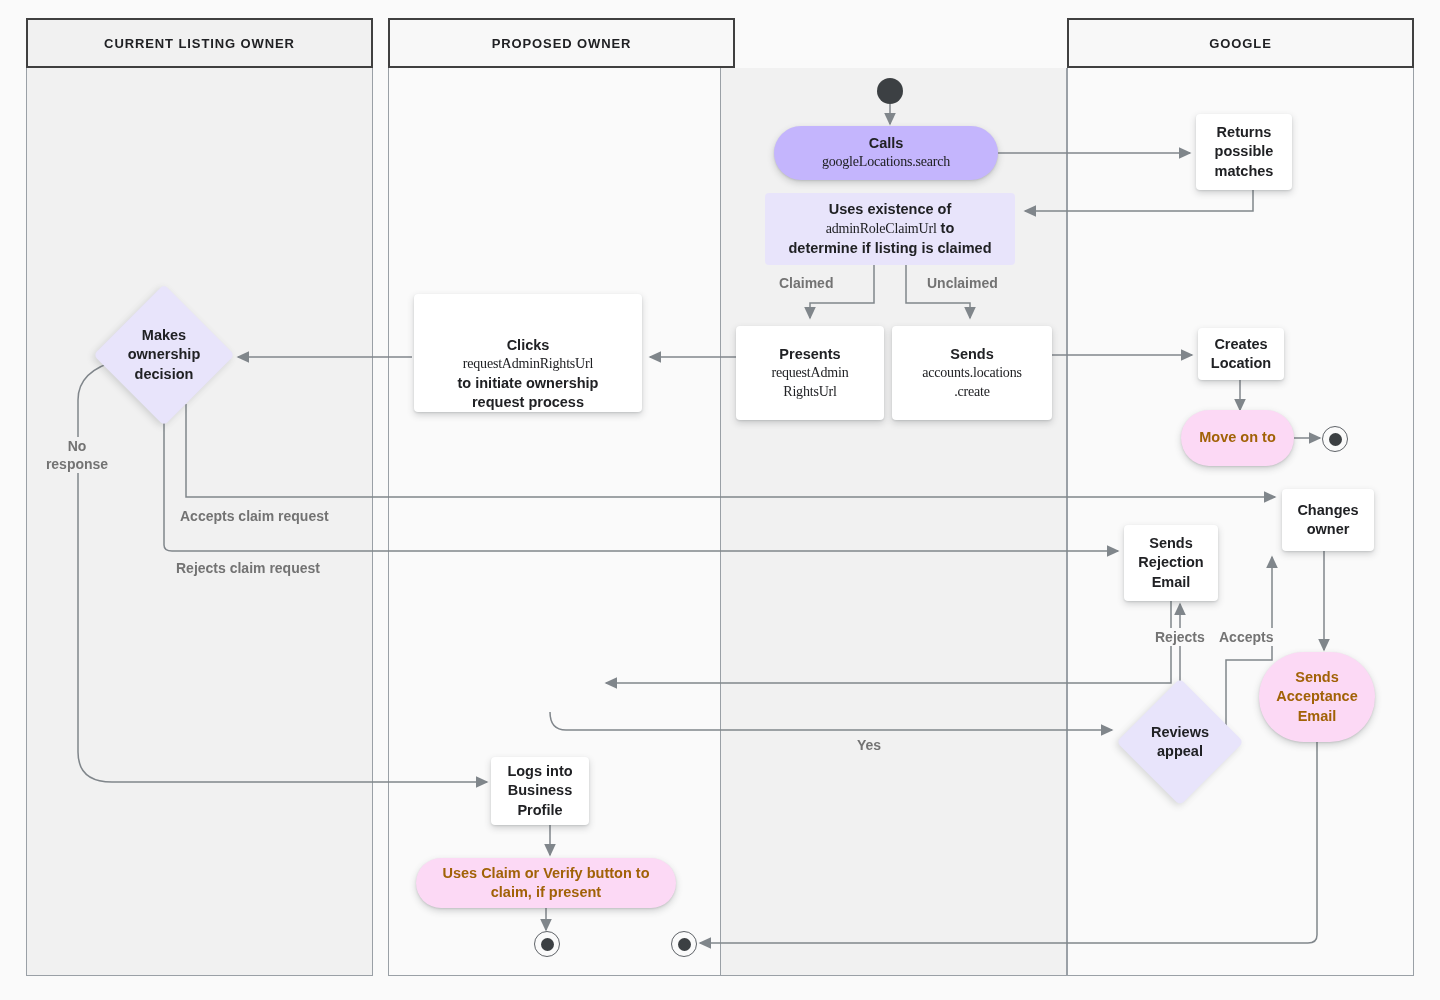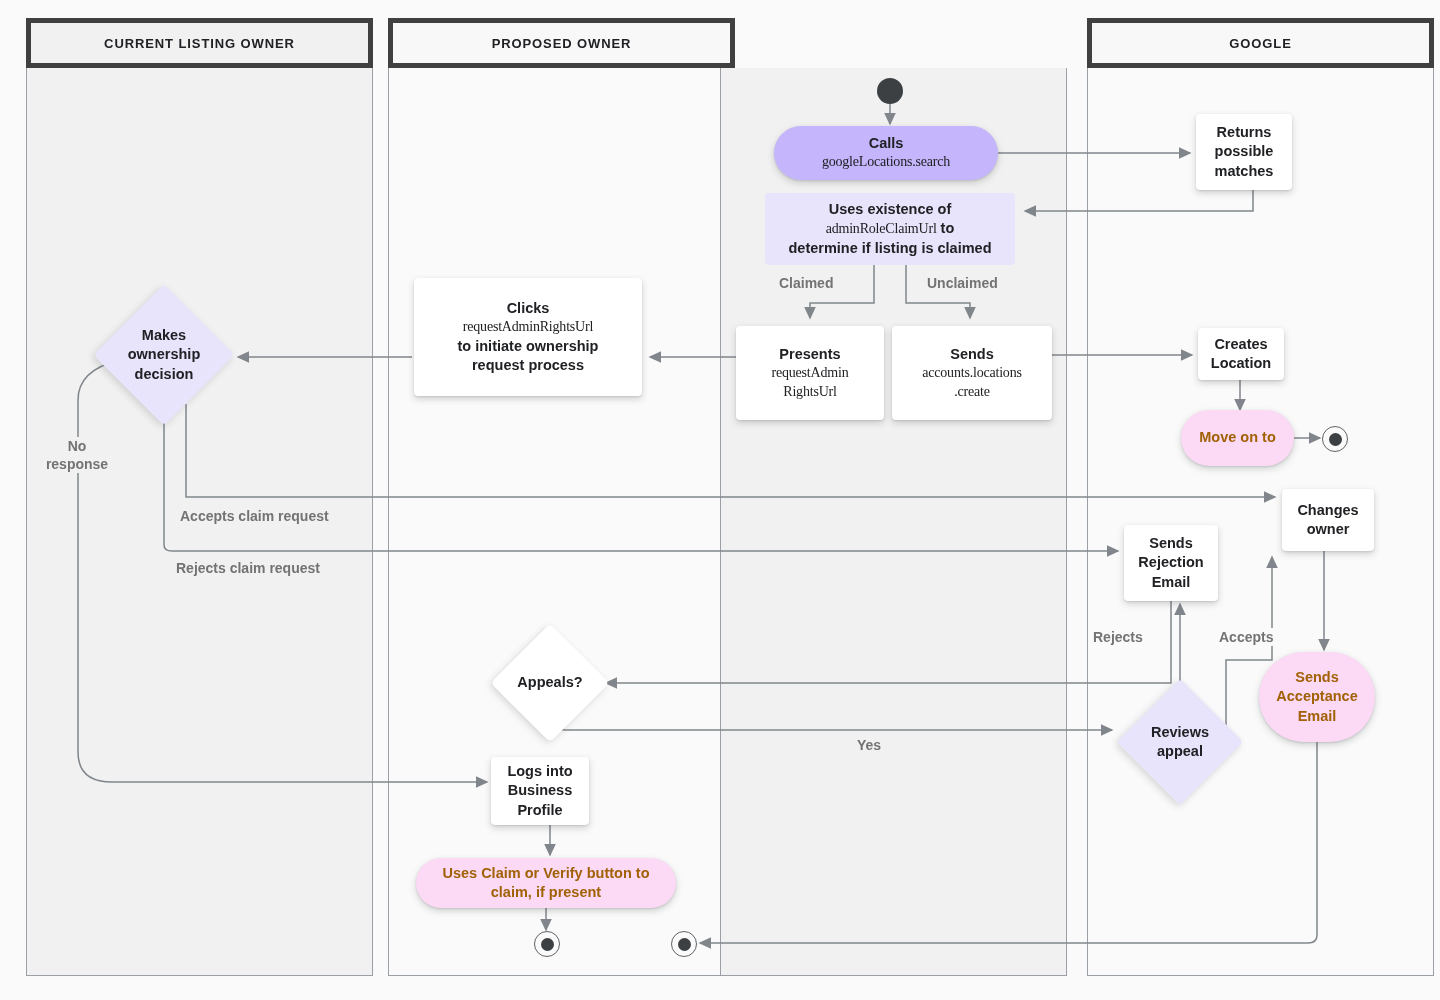--- a/index.html
+++ b/index.html
@@ -11,21 +11,21 @@
   }
   #stage{position:relative;width:1440px;height:1000px;}
 
   
   .lane-frame{position:absolute;left:26px;top:18px;width:1388px;height:958px;}
   .lane{position:absolute;top:0;height:958px;box-sizing:border-box;}
   .lane .hdr{
     position:absolute;left:0;right:0;top:0;height:50px;
     box-sizing:border-box;
     background:#f1f1f1;
-    border:5px solid #404040;
+    border:2px solid #404040;
     display:flex;align-items:center;justify-content:center;
   }
   .lane .hdr span{
     font-size:13px;font-weight:bold;letter-spacing:.9px;color:#202124;
   }
   .lane .body{
     position:absolute;left:0;right:0;top:50px;bottom:0;
     box-sizing:border-box;
     border-left:1px solid #9aa0a6;
     border-right:1px solid #9aa0a6;
@@ -108,21 +108,21 @@
       <div class="hdr">
         <span>PROPOSED OWNER</span>
       </div>
       <div class="body"></div>
     </div>
 
     <div class="lane shade" style="left:694px;width:347px;">
       <div class="body"></div>
     </div>
 
-    <div class="lane light alt" style="left:1041px;width:347px;margin-left:20px;">
+    <div class="lane light alt" style="left:1041px;width:347px;">
       <div class="hdr">
         <span>GOOGLE</span>
       </div>
       <div class="body"></div>
     </div>
 
   </div>
 
   <svg id="edges" viewBox="0 0 1440 1000">
     <defs>
@@ -224,21 +224,21 @@
   </div>
 
   <div class="node pill pink" style="left:1181px;top:410px;width:113px;height:56px;">
     <div class="t">Move on to</div>
   </div>
 
   <div class="end-dot" style="left:1322px;top:426px;">
       <i></i>
     </div>
 
-  <div class="node rect" style="left:414px;top:278px;width:228px;height:118px;">
+  <div class="node rect" style="left:414px;top:294px;width:228px;height:118px;align-items:flex-end;">
     <div class="t">
       <div>Clicks</div>
       <div class="mono">requestAdminRightsUrl</div>
       <div>to initiate ownership</div>
       <div>request process</div>
     </div>
   </div>
 
   <div class="node diamond lav" style="left:114px;top:305px;width:100px;height:100px;">
     <div class="dshape"></div>
@@ -265,24 +265,20 @@
   </div>
 
   <div class="node pill pink" style="left:1259px;top:652px;width:116px;height:90px;">
     <div class="t">
       <div>Sends</div>
       <div>Acceptance</div>
       <div>Email</div>
     </div>
   </div>
 
-  <div class="node diamond white" style="left:508px;top:641px;width:84px;height:84px;">
-    <div class="dshape"></div>
-    <div class="t">Appeals?</div>
-  </div>
 
   <div class="node diamond lav" style="left:1135px;top:697px;width:90px;height:90px;">
     <div class="dshape"></div>
     <div class="t">
       <div>Reviews</div>
       <div>appeal</div>
     </div>
   </div>
 
   <div class="node rect" style="left:491px;top:757px;width:98px;height:68px;">
@@ -312,19 +308,19 @@
 
   <div class="elabel bg" style="left:927px;top:274px;">Unclaimed</div>
 
   <div class="elabel bg" style="left:40px;top:437px;width:74px;">No
 response</div>
 
   <div class="elabel bg" style="left:180px;top:507px;">Accepts claim request</div>
 
   <div class="elabel bg" style="left:176px;top:559px;">Rejects claim request</div>
 
-  <div class="elabel bg2" style="left:1093px;top:628px;">Rejects</div>
+  <div class="elabel bg2" style="left:1155px;top:628px;">Rejects</div>
 
   <div class="elabel bg2" style="left:1219px;top:628px;">Accepts</div>
 
   <div class="elabel bg" style="left:857px;top:736px;">Yes</div>
 
 </div>
 
 </body></html>

